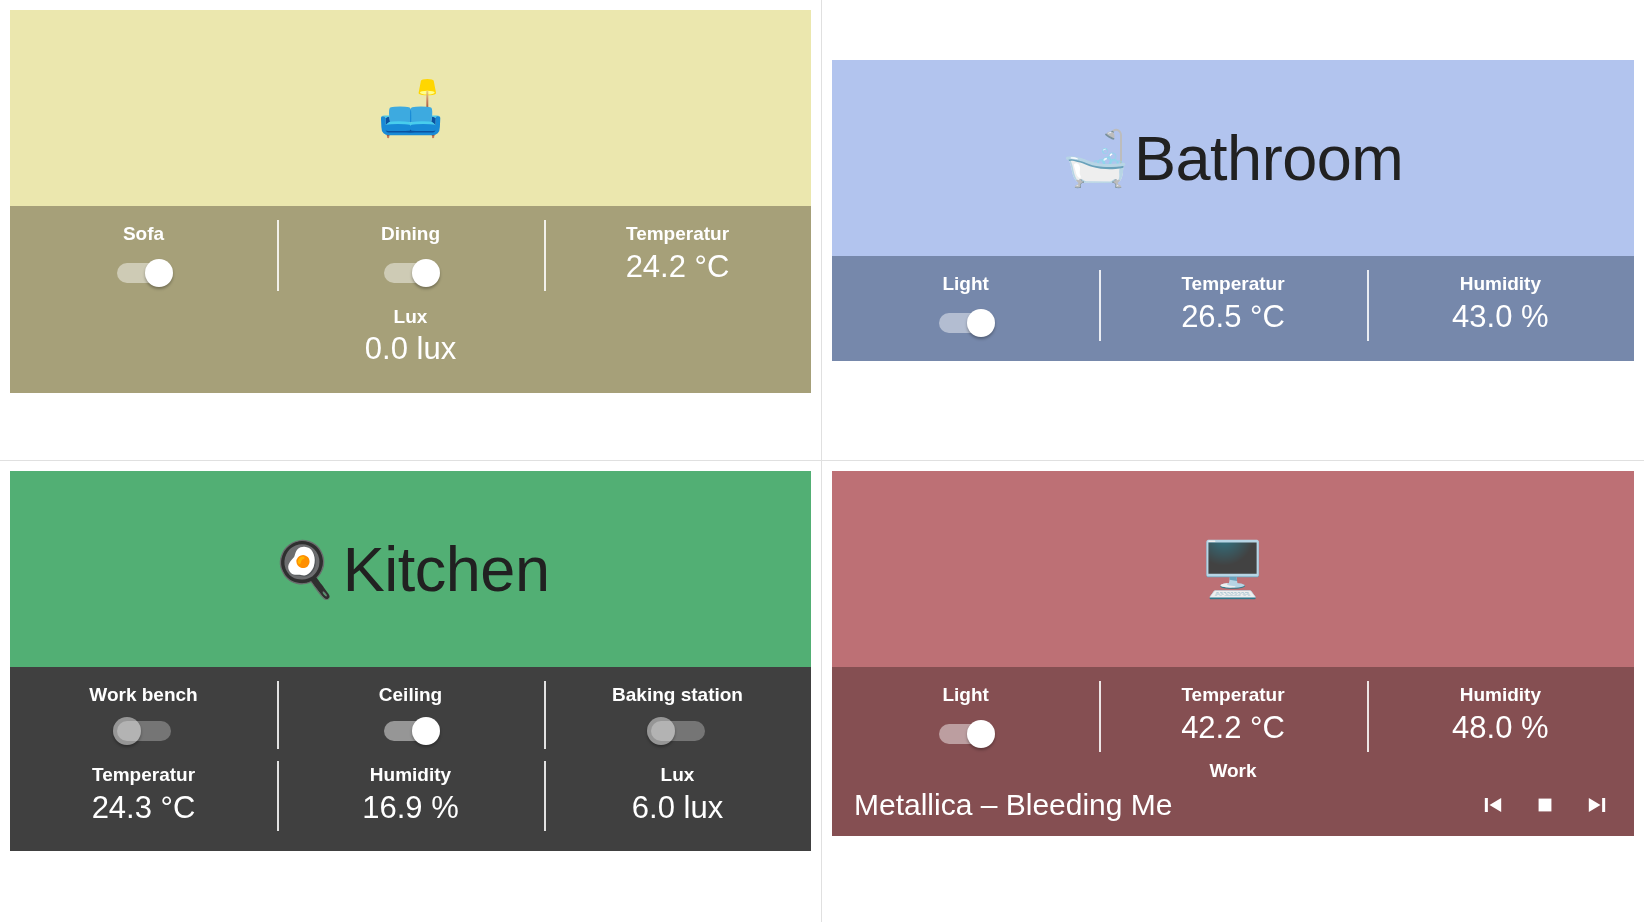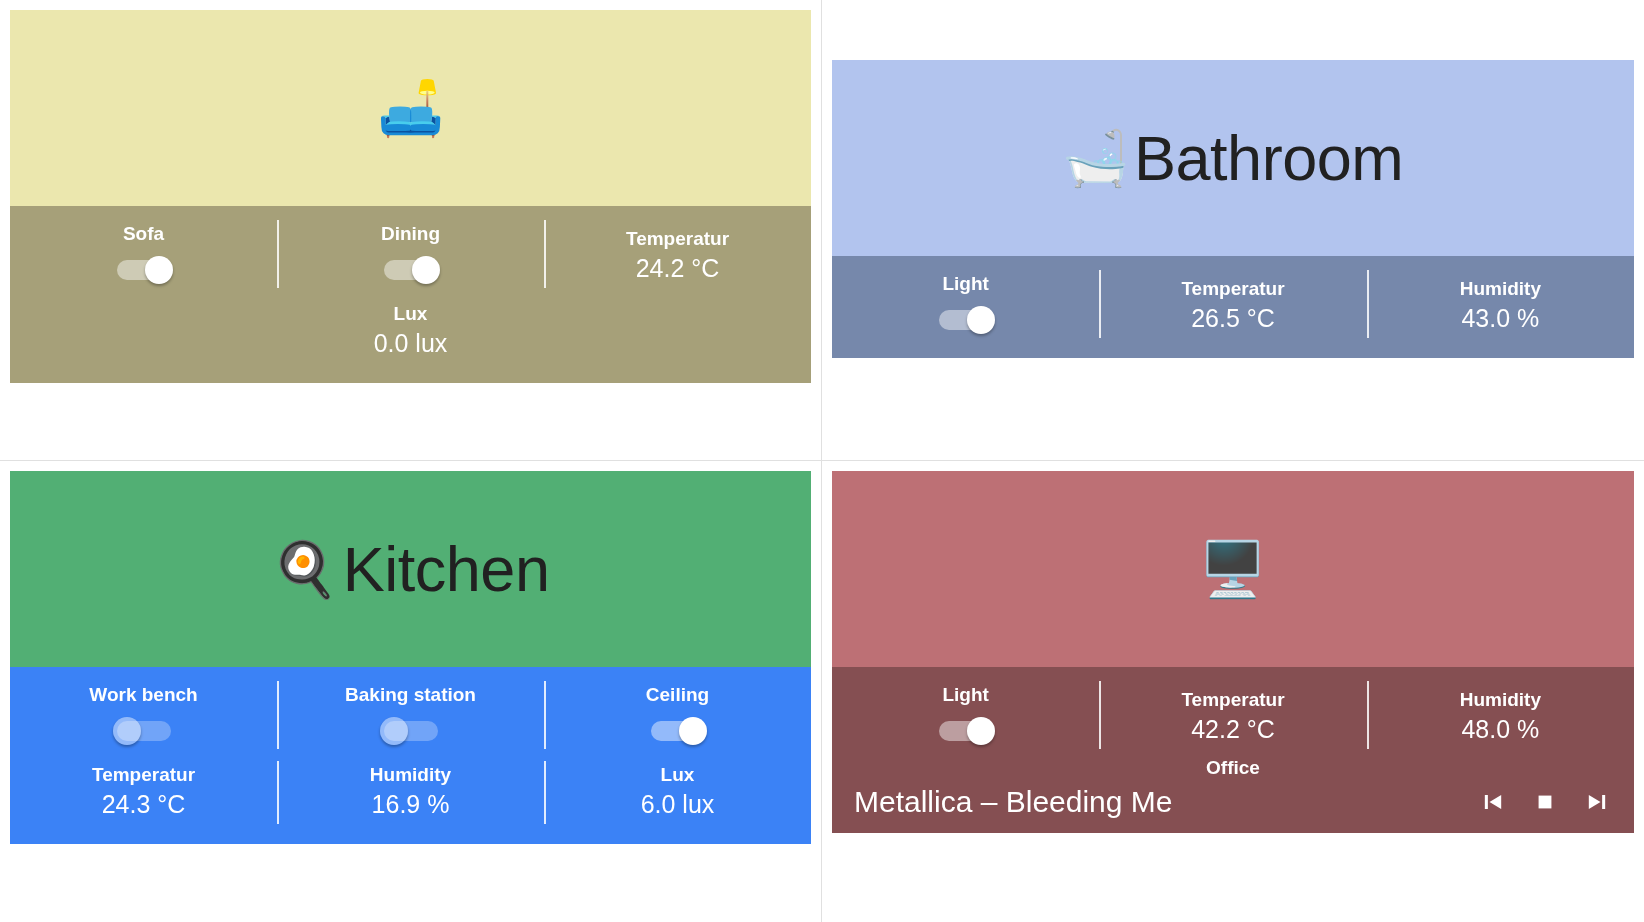--- a/index.html
+++ b/index.html
@@ -66,21 +66,21 @@
 
   .row {
     display: flex;
     align-items: stretch;
   }
   .col {
     flex: 1 1 0;
     display: flex;
     flex-direction: column;
     align-items: center;
-    justify-content: flex-end;
+    justify-content: space-between;
     padding: 8px 4px 10px 4px;
     position: relative;
   }
   .col + .col::before {
     content: "";
     position: absolute;
     left: 0;
     top: 6px;
     bottom: 6px;
     width: 2px;
@@ -90,21 +90,21 @@
 
   .ent-label {
     font-size: 19px;
     font-weight: bold;
     color: #ffffff;
     line-height: 1.25;
     text-align: center;
     white-space: nowrap;
   }
   .ent-value {
-    font-size: 25px;
+    font-size: 31px;
     font-weight: 300;
     color: #ffffff;
     line-height: 1.25;
     margin-top: 2px;
     white-space: nowrap;
   }
 
   
   .toggle {
     position: relative;
@@ -253,40 +253,40 @@
       </div>
     </div>
   </div>
 
   <div class="cell col-left">
     <div class="card">
       <div class="card-header" id="kit-header" style="background: rgb(82, 175, 116); height: 196px;">
         <span class="card-emoji">🍳</span>
         <span class="card-title">Kitchen</span>
       </div>
-      <div class="card-body" id="kit-body" style="background: #3b82f6;">
+      <div class="card-body" id="kit-body" style="background: #404040;">
 
         <div class="row">
           <div class="col">
             <div class="ent-label">Work bench</div>
             <div class="toggle off">
               <div class="track"></div>
               <div class="knob"></div>
             </div>
           </div>
           <div class="col">
+            <div class="ent-label">Ceiling</div>
+            <div class="toggle on">
+              <div class="track"></div>
+              <div class="knob"></div>
+            </div>
+          </div>
+          <div class="col">
             <div class="ent-label">Baking station</div>
             <div class="toggle off">
-              <div class="track"></div>
-              <div class="knob"></div>
-            </div>
-          </div>
-          <div class="col">
-            <div class="ent-label">Ceiling</div>
-            <div class="toggle on">
               <div class="track"></div>
               <div class="knob"></div>
             </div>
           </div>
         </div>
 
         <div class="row">
           <div class="col">
             <div class="ent-label">Temperatur</div>
             <div class="ent-value">24.3 °C</div>
@@ -324,21 +324,21 @@
             <div class="ent-label">Temperatur</div>
             <div class="ent-value">42.2 °C</div>
           </div>
           <div class="col">
             <div class="ent-label">Humidity</div>
             <div class="ent-value">48.0 %</div>
           </div>
         </div>
 
         <div class="media">
-          <div class="media-title">Office</div>
+          <div class="media-title">Work</div>
           <div class="media-bar">
             <div class="media-now">Metallica – Bleeding Me</div>
             <div class="media-controls">
               <div class="icon-btn">
                 <svg width="28" height="28" viewBox="0 0 24 24" fill="currentColor">
                   <rect x="5" y="6" width="2.6" height="12"></rect>
                   <polygon points="19,6 19,18 9,12"></polygon>
                 </svg>
               </div>
               <div class="icon-btn">

